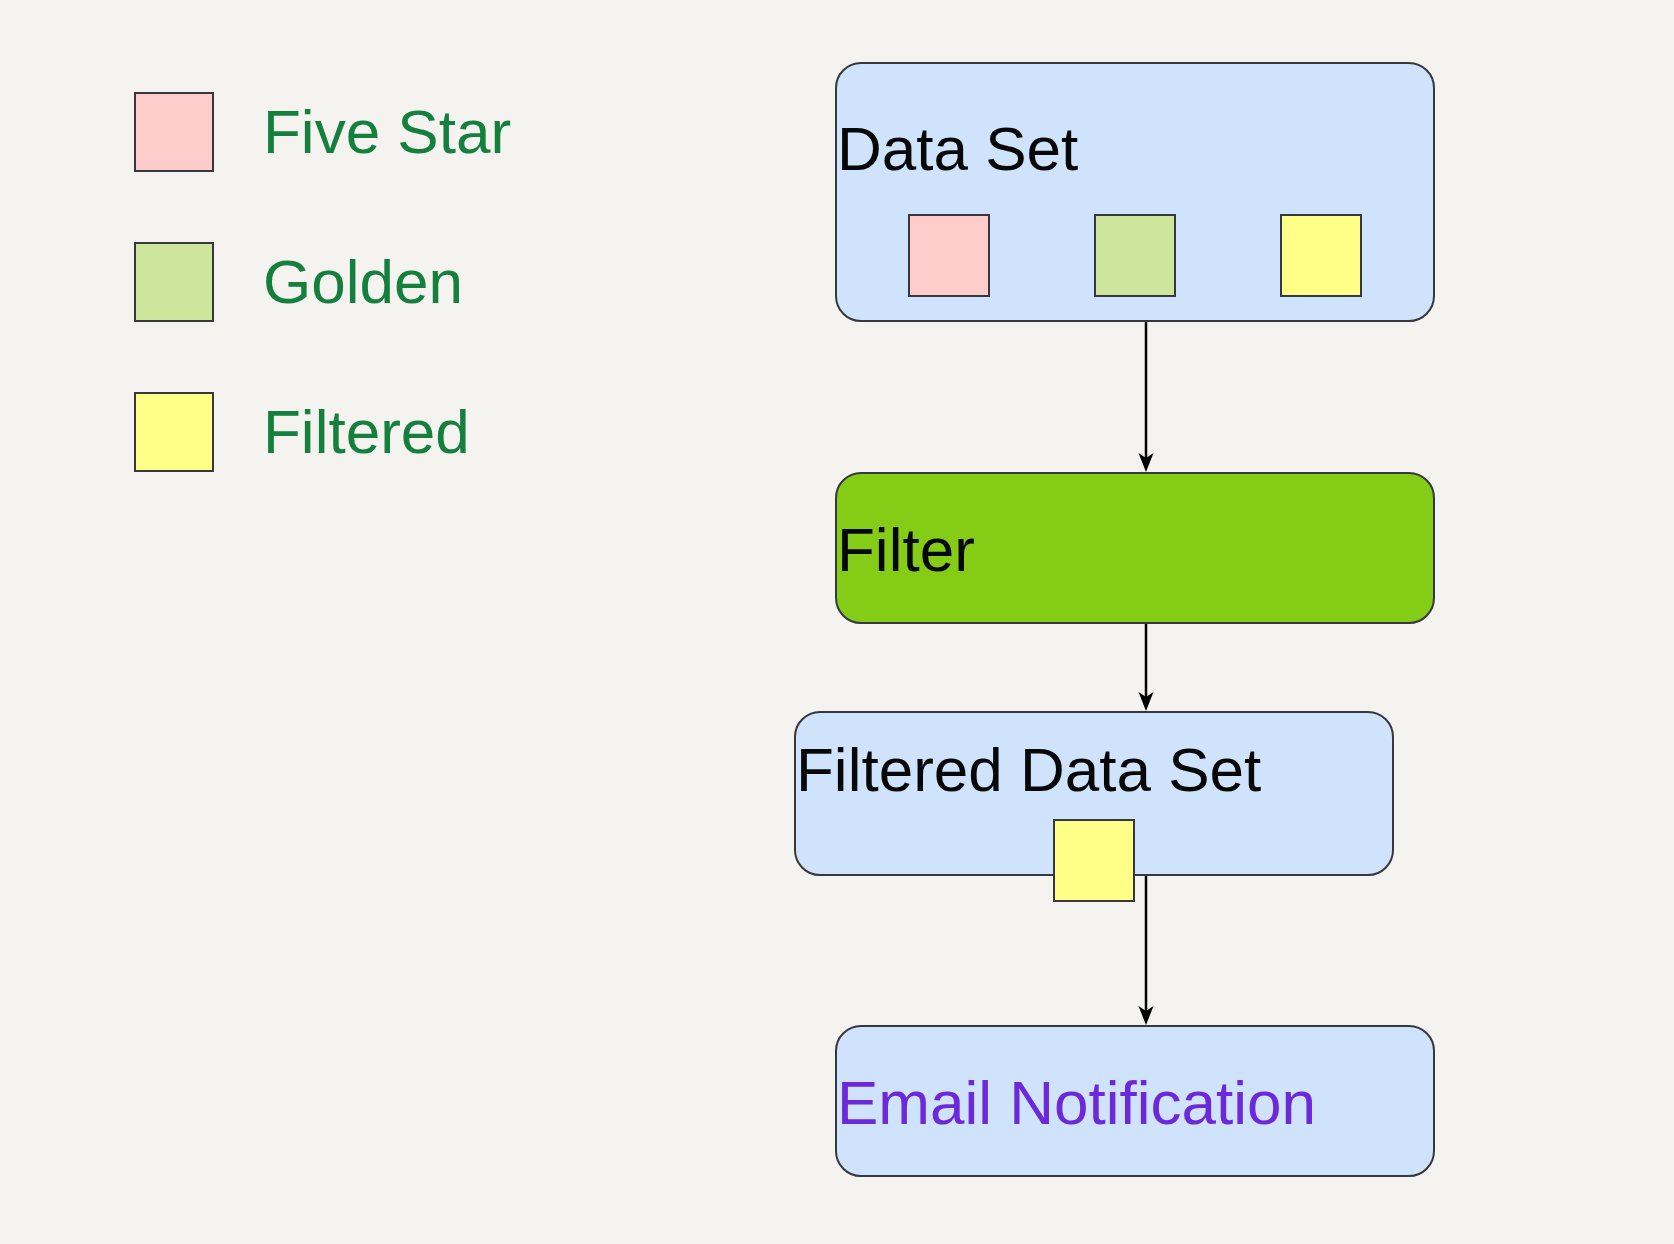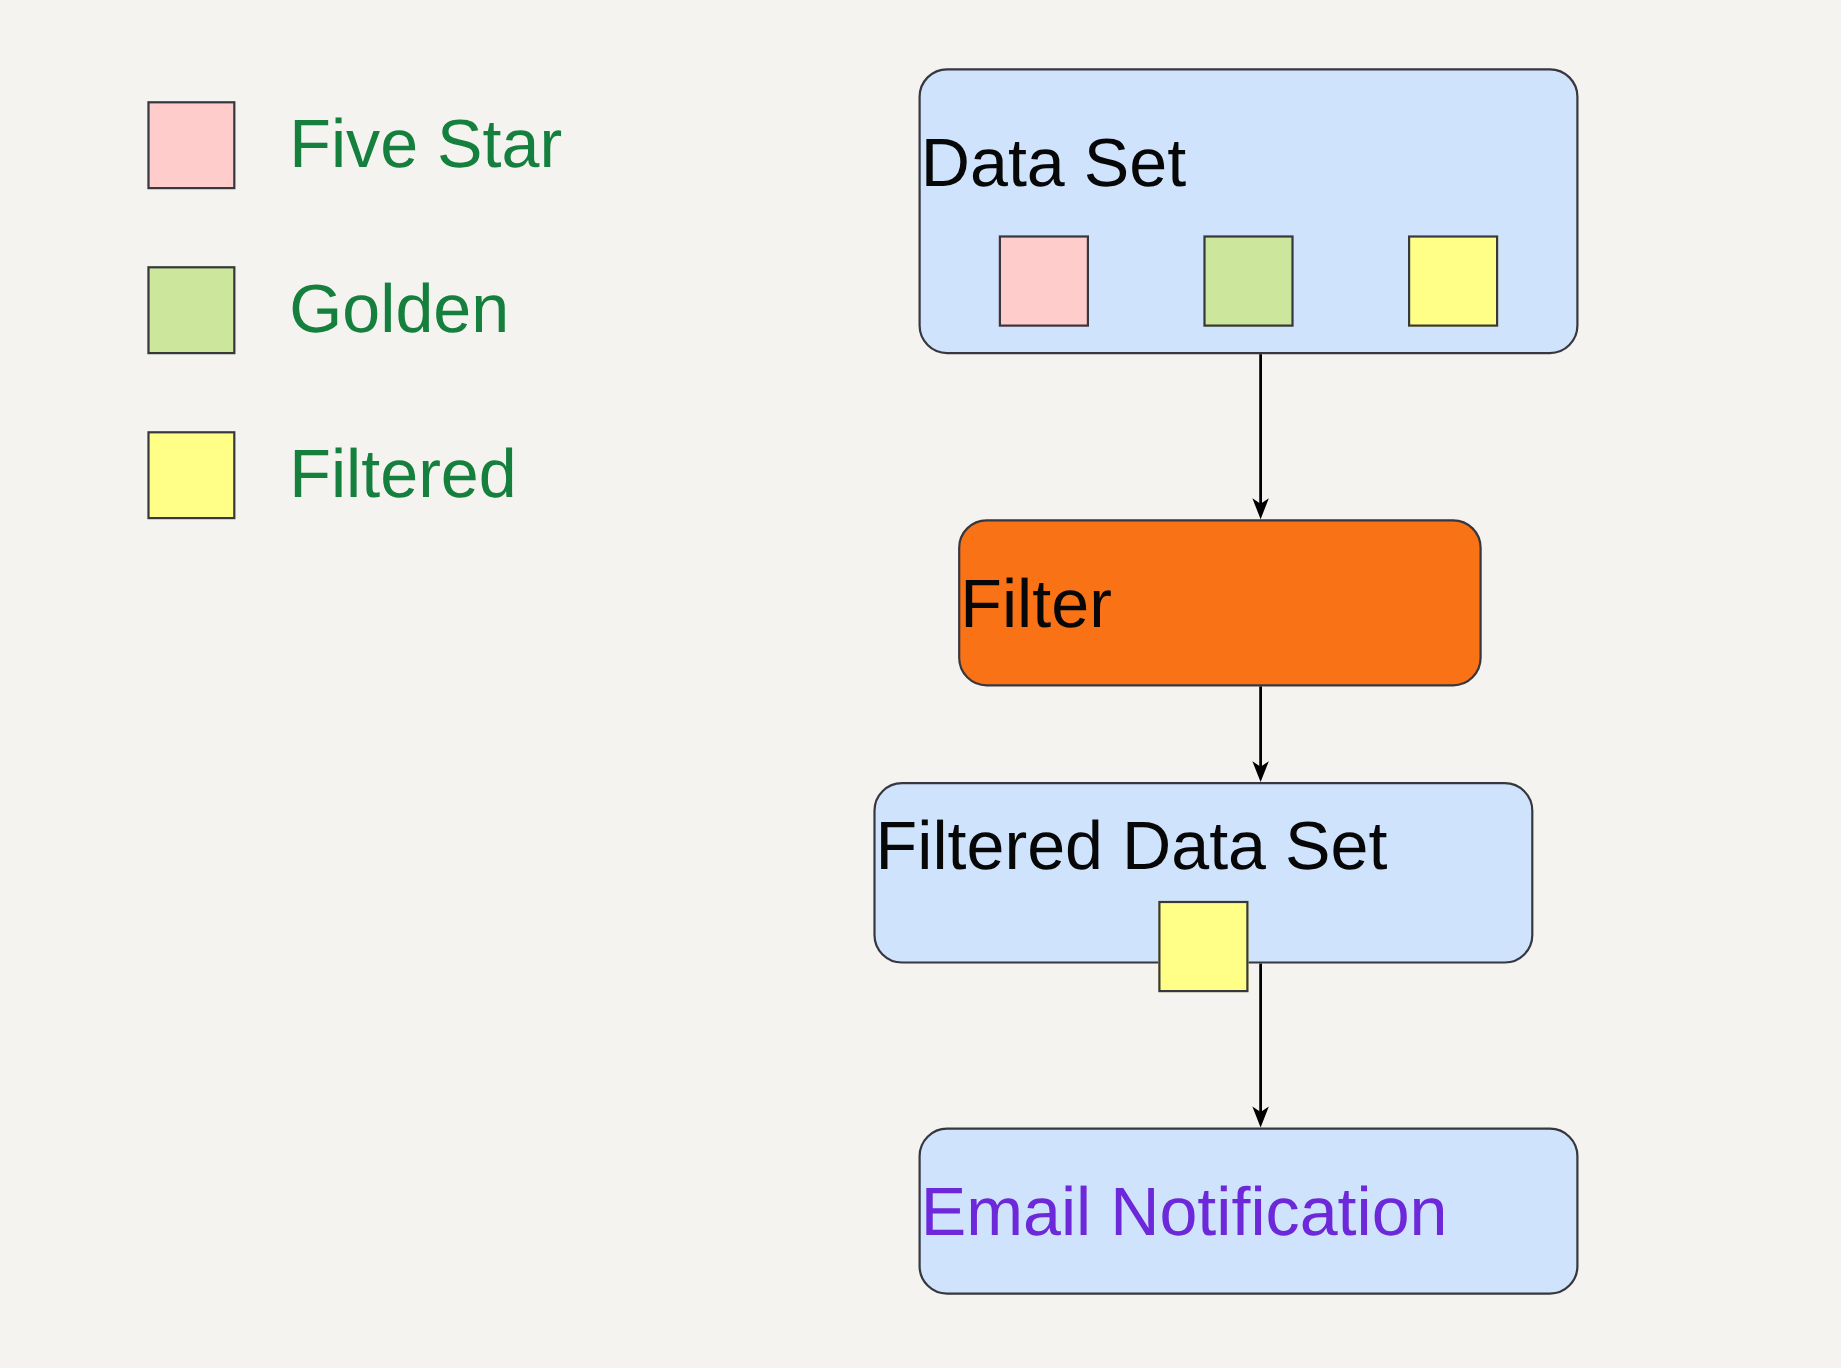--- a/index.html
+++ b/index.html
@@ -119,21 +119,21 @@
     <div class="node-title" style="top: 50px; color: rgb(7, 7, 7);">Data Set</div>
     <div class="chip-row" style="top: 150px;">
         <div class="chip" style="background: rgb(255, 204, 204); border-color: rgb(54, 55, 63);"></div>
         <div class="chip-gap"></div>
         <div class="chip" style="background: rgb(204, 230, 155); border-color: rgb(54, 55, 63);"></div>
         <div class="chip-gap"></div>
         <div class="chip" style="background: rgb(255, 255, 136); border-color: rgb(54, 55, 63);"></div>
       </div>
   </div>
 
-  <div class="node" id="node-filter" style="left: 835px; top: 472px; width: 476px; height: 152px; background: #f97316; border-color: rgb(54, 55, 63); margin-left: 36px;">
+  <div class="node" id="node-filter" style="left: 835px; top: 472px; width: 600px; height: 152px; background: #84cc16; border-color: rgb(54, 55, 63);">
     <div class="node-title" style="top: 41px; color: rgb(7, 7, 7);">Filter</div>
     <div class="chip-row" style="top: 0px;"></div>
   </div>
 
   <div class="node" id="node-filtered-data-set" style="left: 794px; top: 711px; width: 600px; height: 165px; background: rgb(207, 227, 252); border-color: rgb(54, 55, 63);">
     <div class="node-title" style="top: 22px; color: rgb(7, 7, 7);">Filtered Data Set</div>
     <div class="chip-row" style="top: 106px;">
         <div class="chip" style="background: rgb(255, 255, 136); border-color: rgb(54, 55, 63);"></div>
       </div>
   </div>

